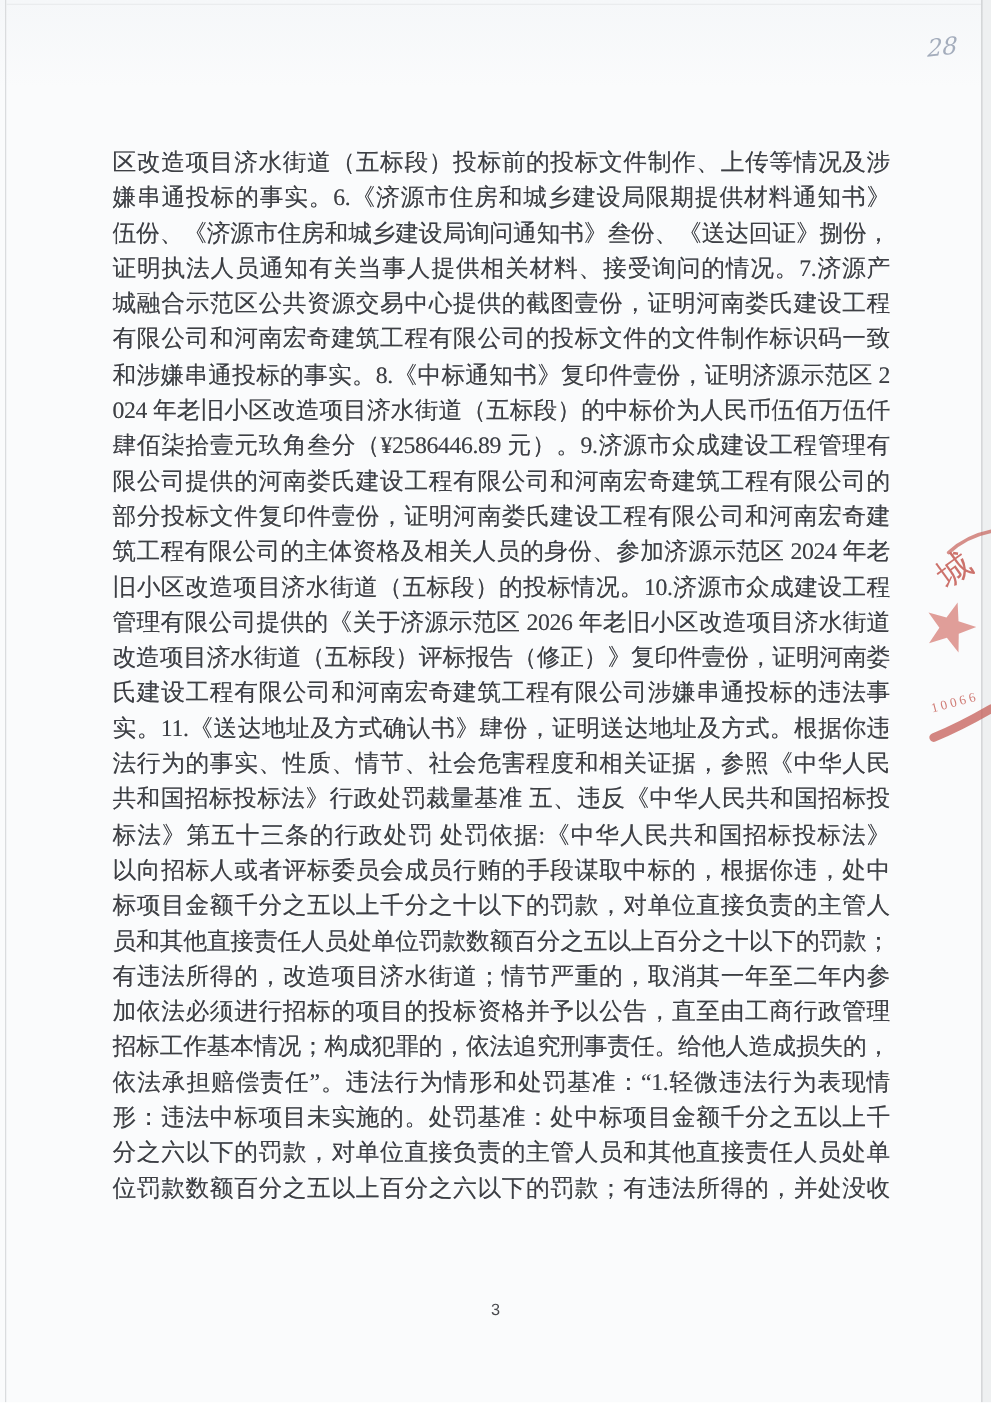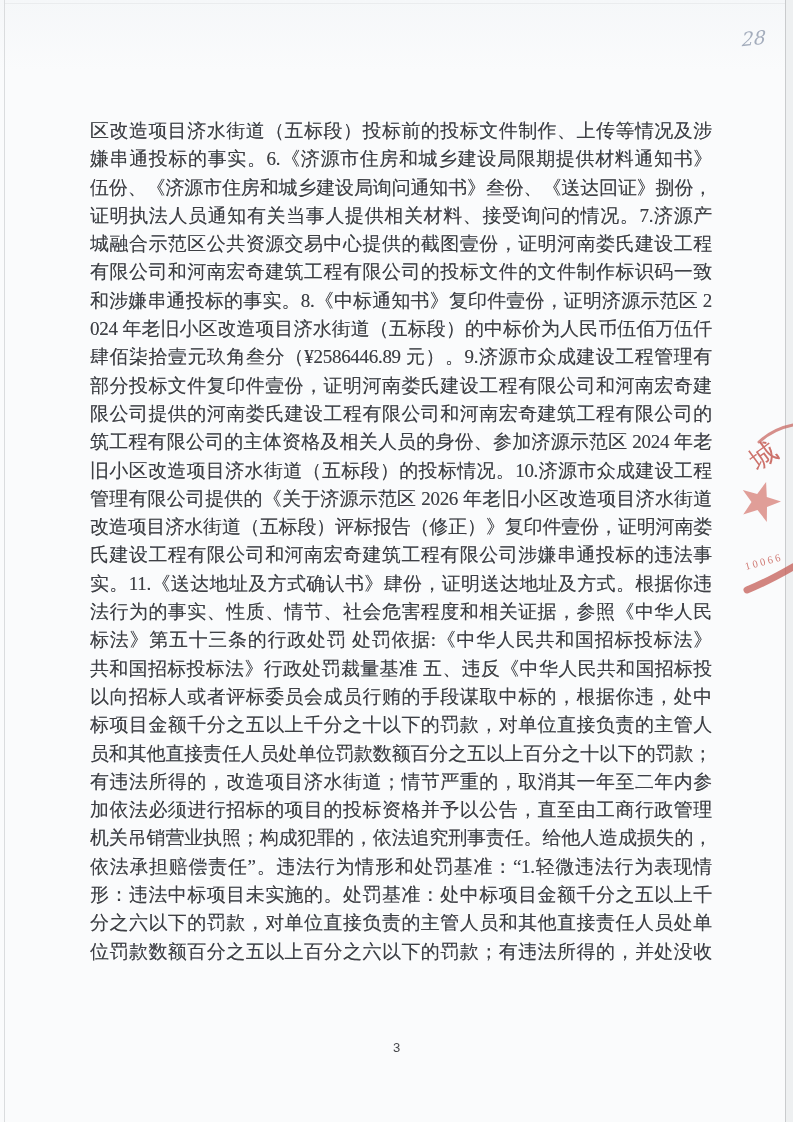--- a/index.html
+++ b/index.html
@@ -56,37 +56,37 @@
   <div class="body-text">
     <div class="ln">区改造项目济水街道（五标段）投标前的投标文件制作、上传等情况及涉</div>
     <div class="ln">嫌串通投标的事实。6.《济源市住房和城乡建设局限期提供材料通知书》</div>
     <div class="ln">伍份、《济源市住房和城乡建设局询问通知书》叁份、《送达回证》捌份，</div>
     <div class="ln">证明执法人员通知有关当事人提供相关材料、接受询问的情况。7.济源产</div>
     <div class="ln">城融合示范区公共资源交易中心提供的截图壹份，证明河南娄氏建设工程</div>
     <div class="ln">有限公司和河南宏奇建筑工程有限公司的投标文件的文件制作标识码一致</div>
     <div class="ln">和涉嫌串通投标的事实。8.《中标通知书》复印件壹份，证明济源示范区 2</div>
     <div class="ln">024 年老旧小区改造项目济水街道（五标段）的中标价为人民币伍佰万伍仟</div>
     <div class="ln">肆佰柒拾壹元玖角叁分（¥2586446.89 元）。9.济源市众成建设工程管理有</div>
+    <div class="ln">限公司提供的河南娄氏建设工程有限公司和河南宏奇建筑工程有限公司的</div>
     <div class="ln">部分投标文件复印件壹份，证明河南娄氏建设工程有限公司和河南宏奇建</div>
-    <div class="ln">限公司提供的河南娄氏建设工程有限公司和河南宏奇建筑工程有限公司的</div>
     <div class="ln">筑工程有限公司的主体资格及相关人员的身份、参加济源示范区 2024 年老</div>
     <div class="ln">旧小区改造项目济水街道（五标段）的投标情况。10.济源市众成建设工程</div>
     <div class="ln">管理有限公司提供的《关于济源示范区 2026 年老旧小区改造项目济水街道</div>
     <div class="ln">改造项目济水街道（五标段）评标报告（修正）》复印件壹份，证明河南娄</div>
     <div class="ln">氏建设工程有限公司和河南宏奇建筑工程有限公司涉嫌串通投标的违法事</div>
     <div class="ln">实。11.《送达地址及方式确认书》肆份，证明送达地址及方式。根据你违</div>
     <div class="ln">法行为的事实、性质、情节、社会危害程度和相关证据，参照《中华人民</div>
+    <div class="ln">共和国招标投标法》行政处罚裁量基准 五、违反《中华人民共和国招标投</div>
     <div class="ln">标法》第五十三条的行政处罚 处罚依据:《中华人民共和国招标投标法》</div>
-    <div class="ln">共和国招标投标法》行政处罚裁量基准 五、违反《中华人民共和国招标投</div>
     <div class="ln">以向招标人或者评标委员会成员行贿的手段谋取中标的，根据你违，处中</div>
     <div class="ln">标项目金额千分之五以上千分之十以下的罚款，对单位直接负责的主管人</div>
     <div class="ln">员和其他直接责任人员处单位罚款数额百分之五以上百分之十以下的罚款；</div>
     <div class="ln">有违法所得的，改造项目济水街道；情节严重的，取消其一年至二年内参</div>
     <div class="ln">加依法必须进行招标的项目的投标资格并予以公告，直至由工商行政管理</div>
-    <div class="ln">机关吊销营业执照；构成犯罪的，依法追究刑事责任。给他人造成损失的，</div>
+    <div class="ln">招标工作基本情况；构成犯罪的，依法追究刑事责任。给他人造成损失的，</div>
     <div class="ln">依法承担赔偿责任”。违法行为情形和处罚基准：“1.轻微违法行为表现情</div>
     <div class="ln">形：违法中标项目未实施的。处罚基准：处中标项目金额千分之五以上千</div>
     <div class="ln">分之六以下的罚款，对单位直接负责的主管人员和其他直接责任人员处单</div>
     <div class="ln">位罚款数额百分之五以上百分之六以下的罚款；有违法所得的，并处没收</div>
   </div>
 
   <svg class="stamp" width="60" height="180" viewBox="0 0 60 180">
     <path class="sealink" d="M 26 24 Q 40 11 60 7" stroke-width="3" opacity="0.75"></path>
     <text class="sealtext" x="17" y="47" font-size="27" transform="rotate(-36 30 38)" opacity="0.9">城</text>
     <polygon points="9.8,72 24.2,76 33.1,63.9 33.8,78.9 48,83.6 34,88.9 33.8,103.9 24.5,92.1 10.2,96.6 18.5,84.1" fill="#d67a72" opacity="0.78"></polygon>

